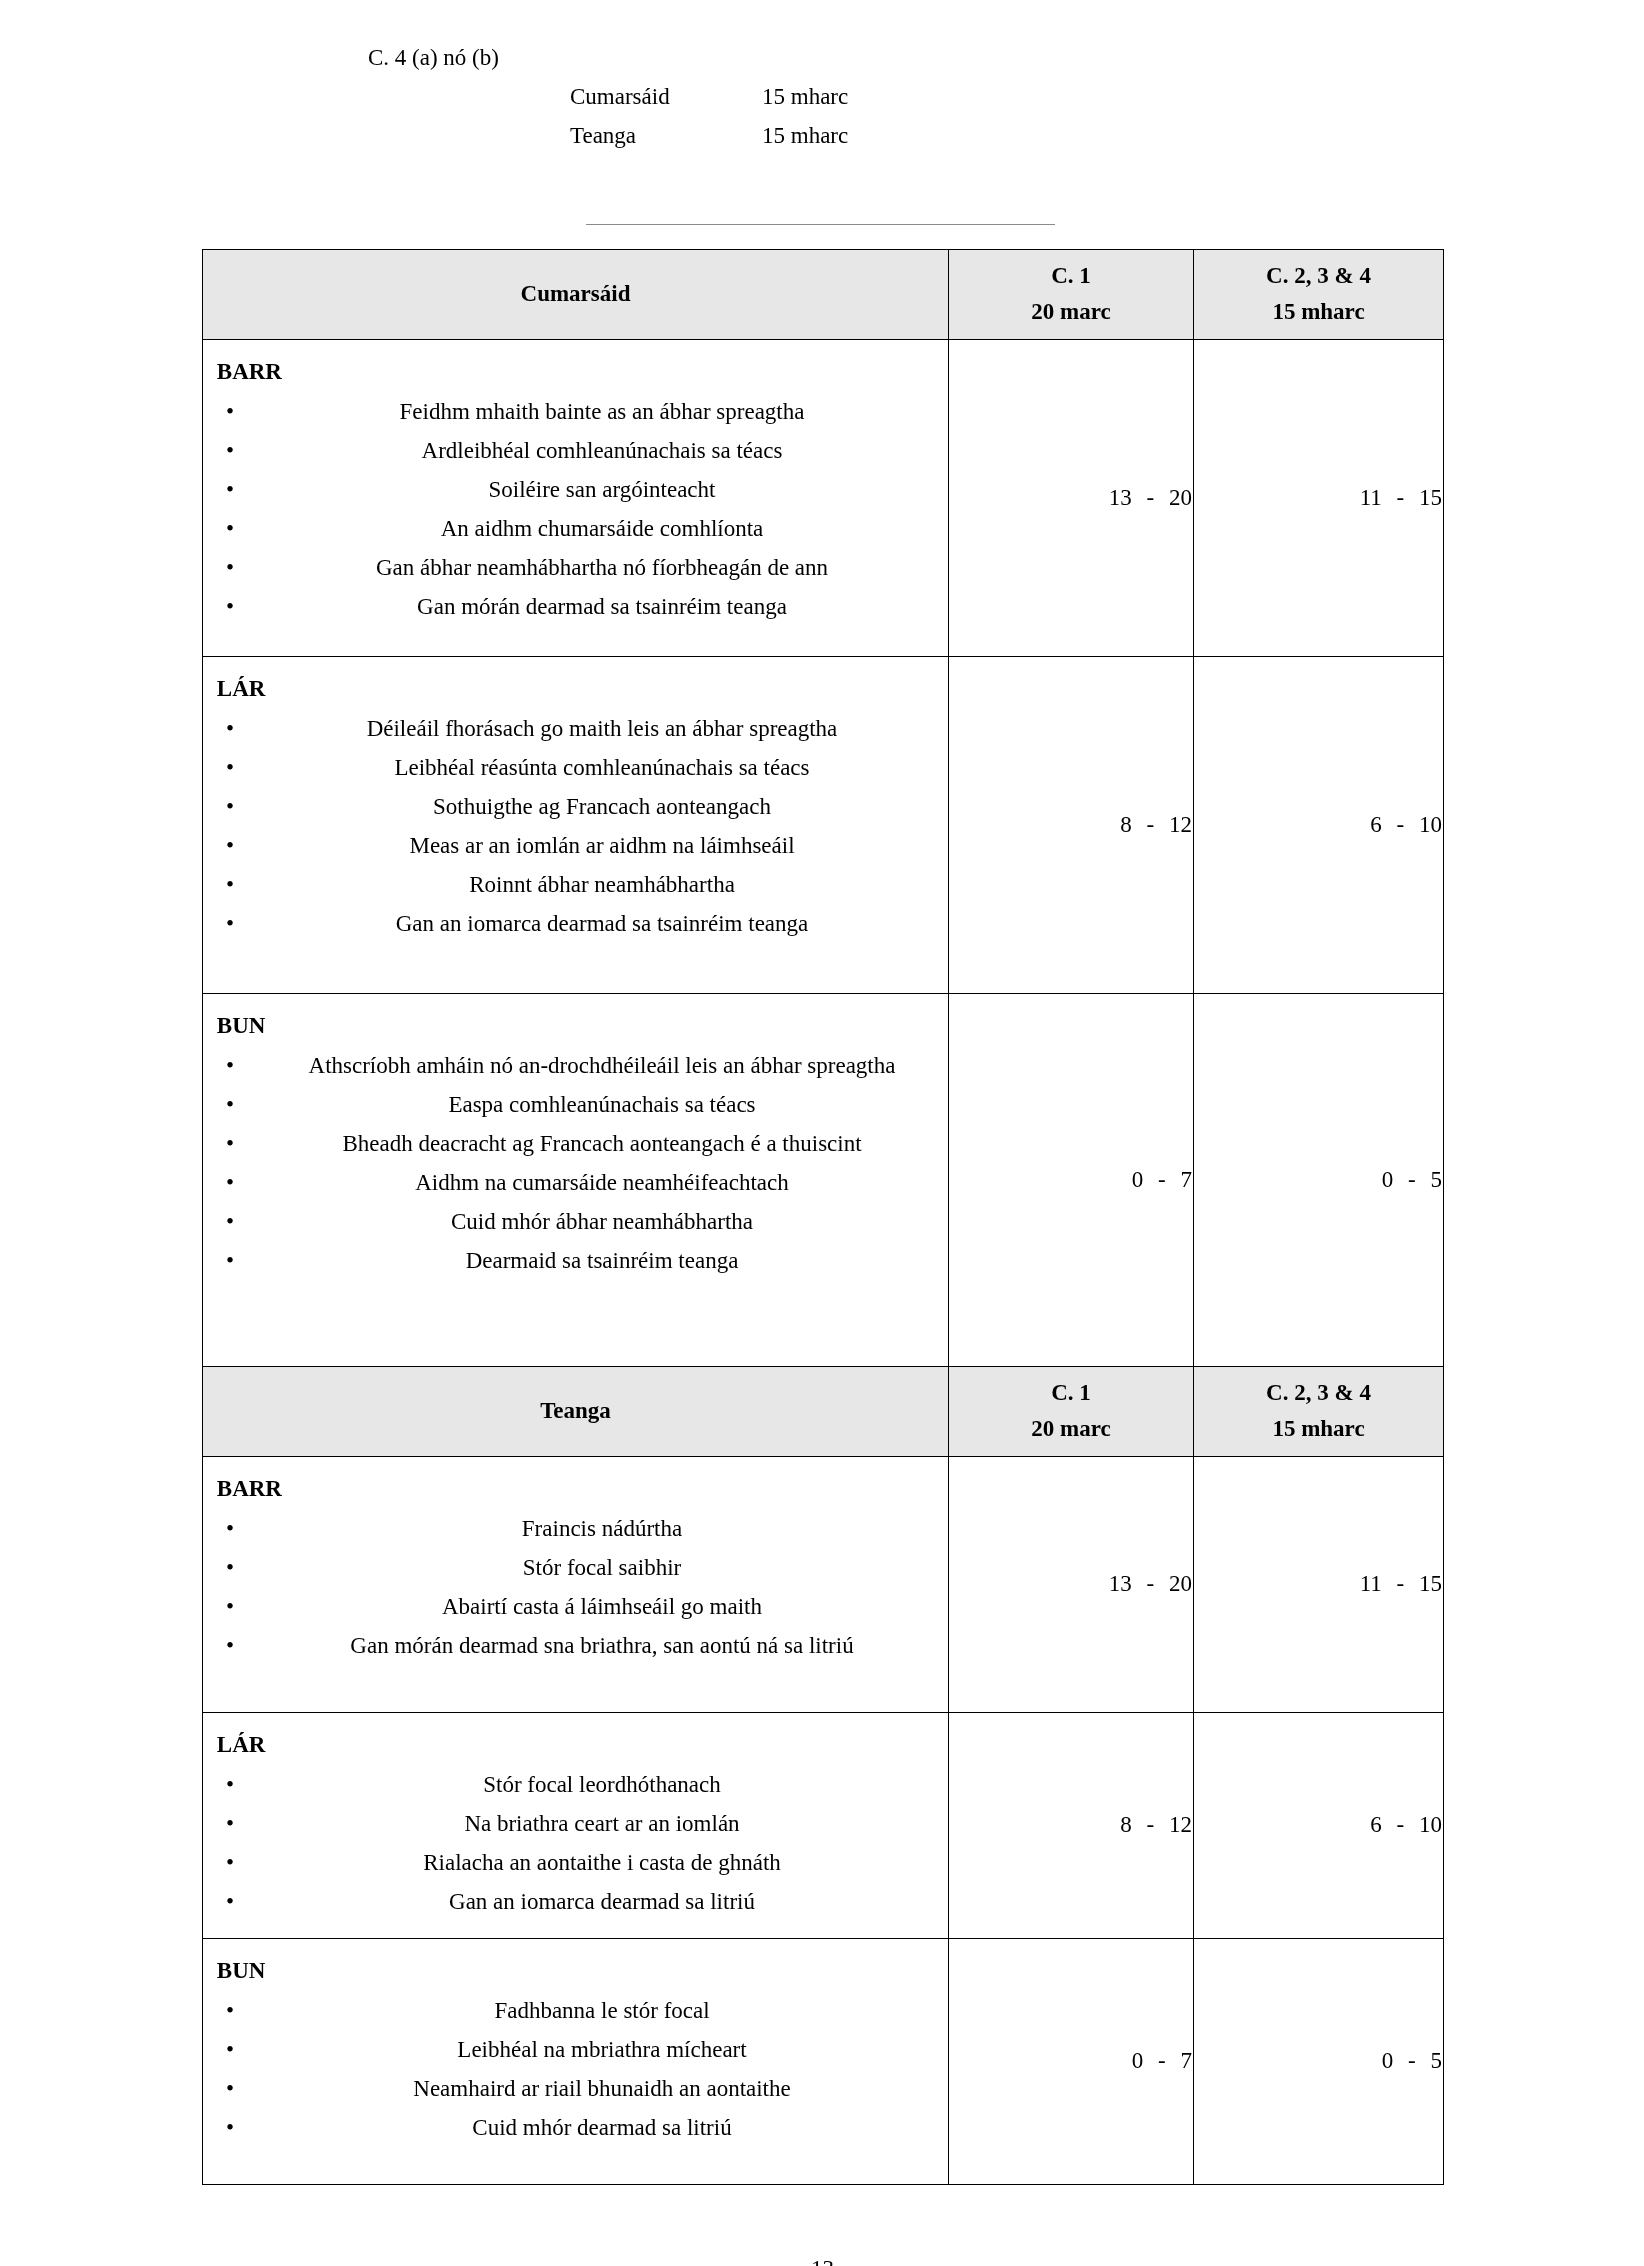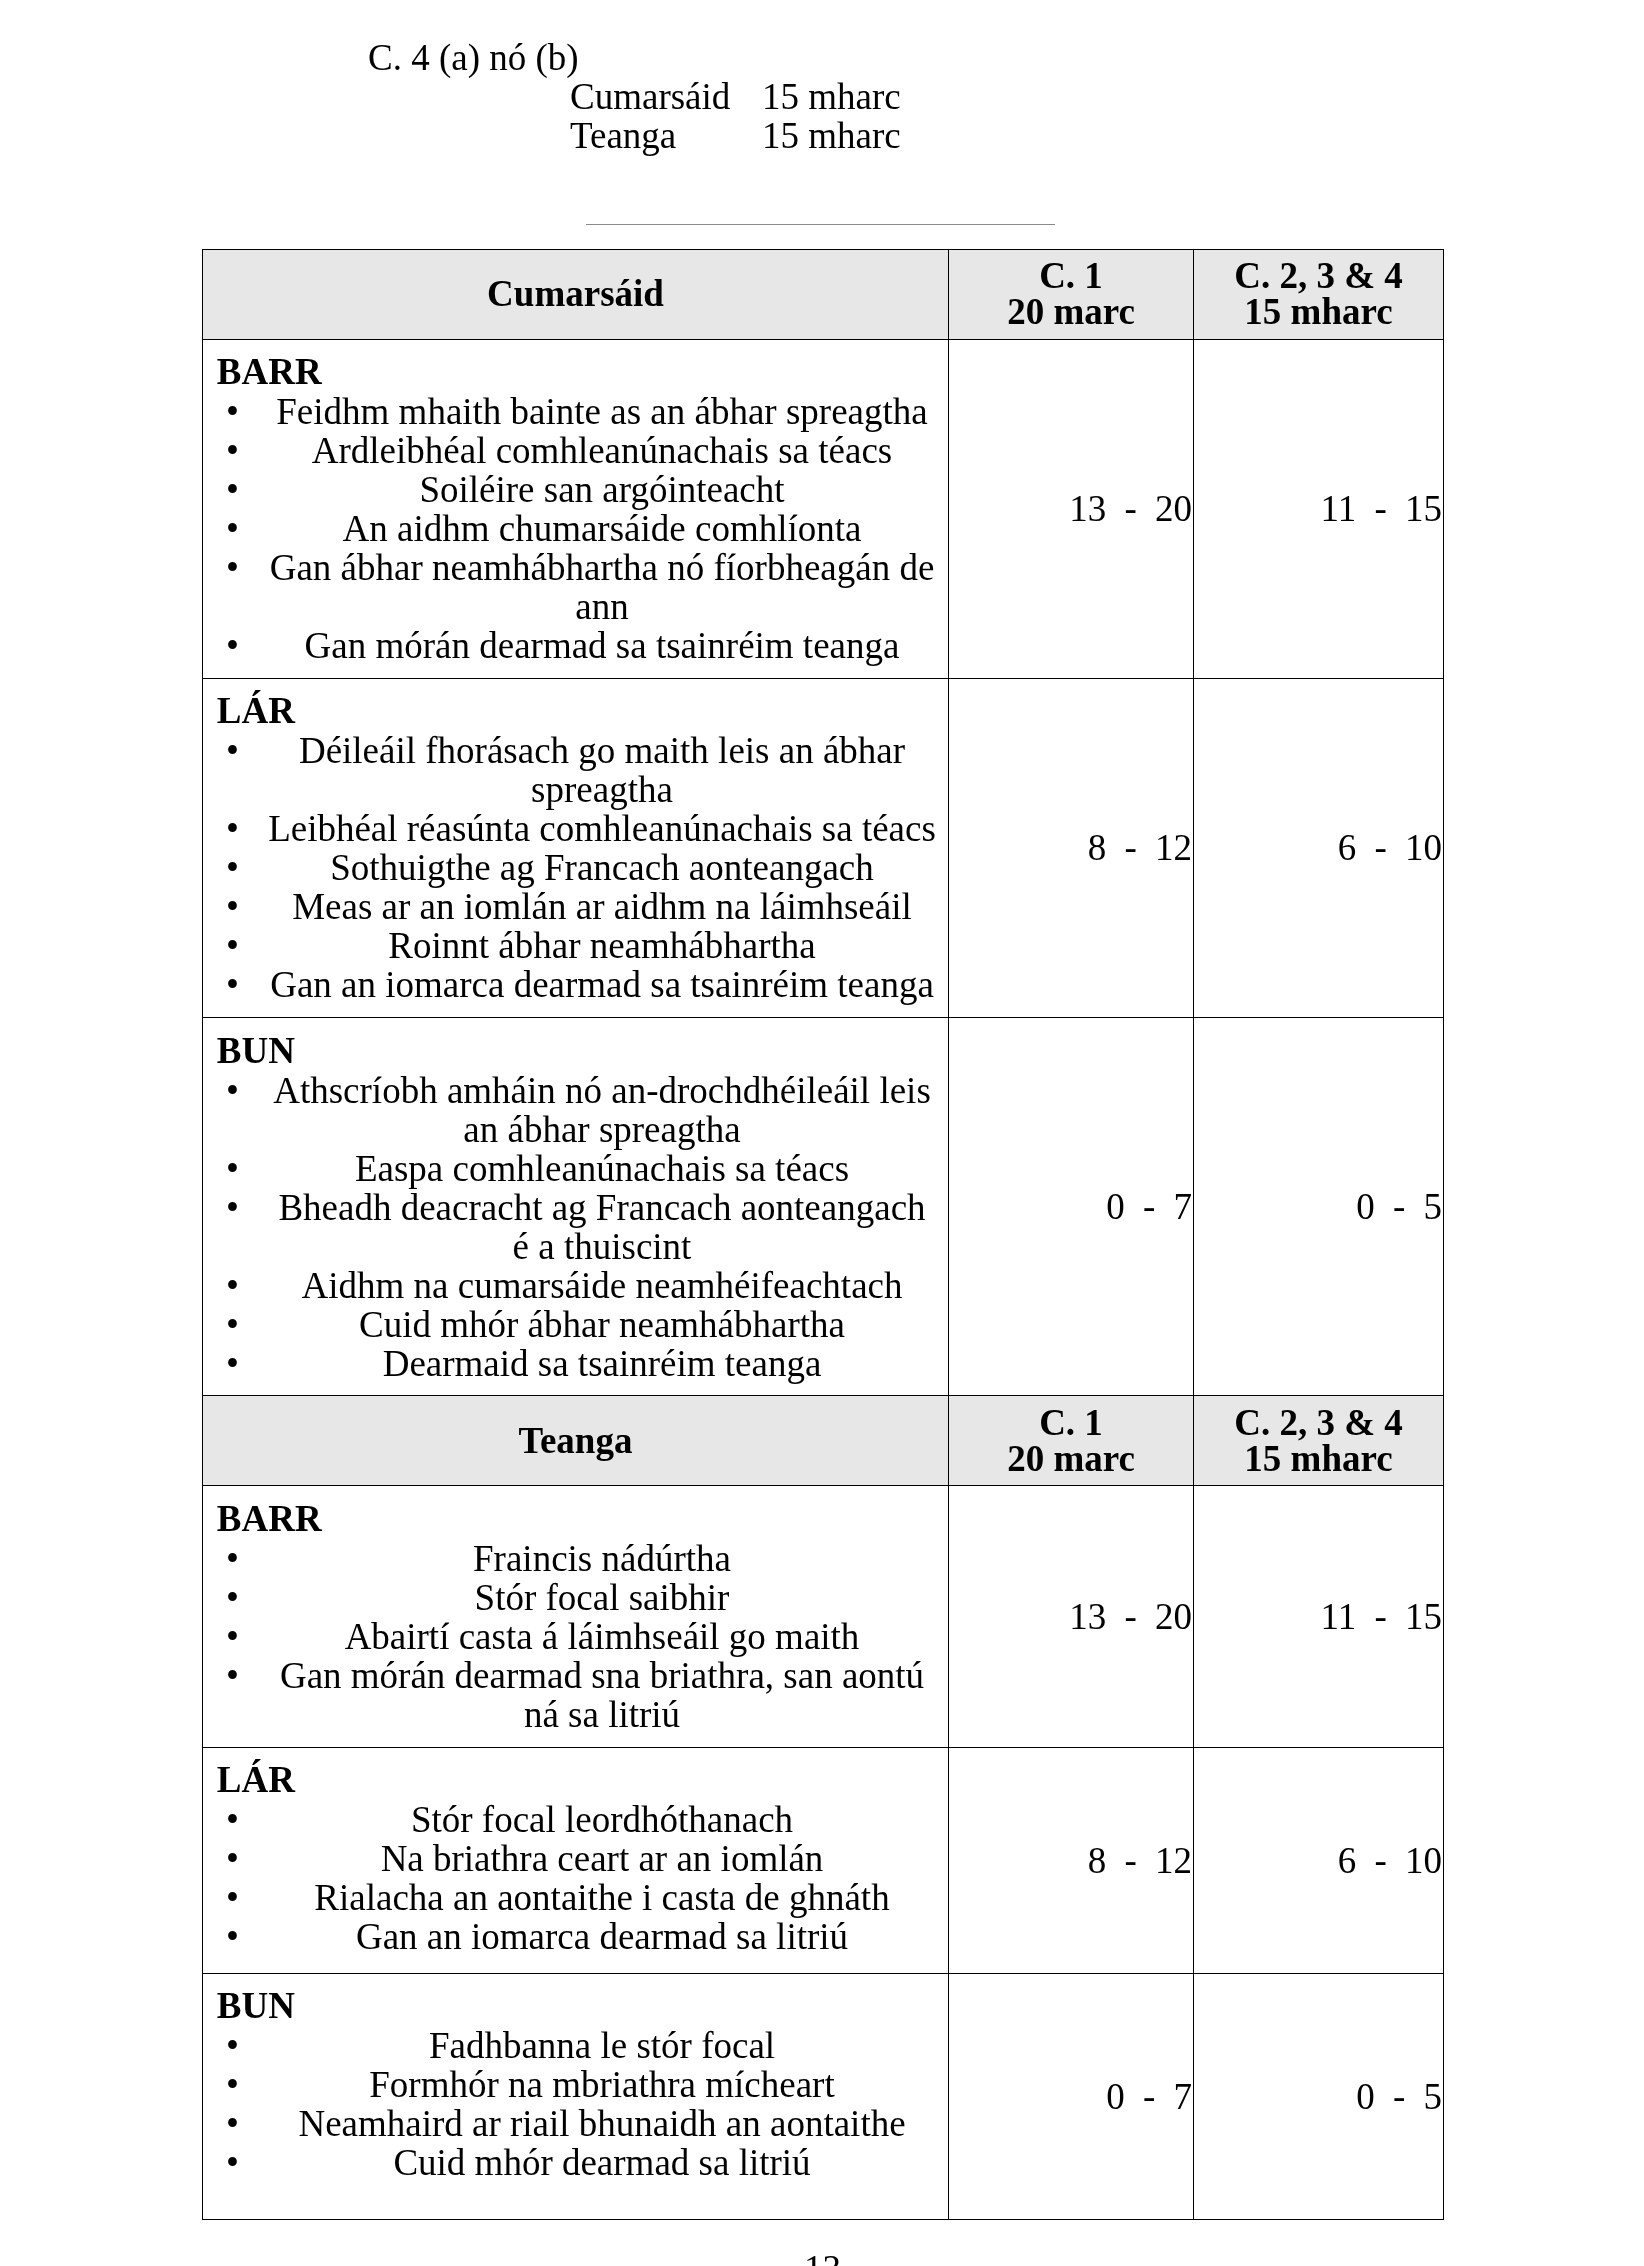--- a/index.html
+++ b/index.html
@@ -3,21 +3,21 @@
 <meta charset="utf-8">
 <style>
   html,body{margin:0;padding:0;background:#808080;}
   .page{
     position:relative;
     width:1645px;height:2266px;
     margin:0 auto;
     background:#ffffff;
     overflow:hidden;
     font-family:"Liberation Serif","DejaVu Serif",serif;
-    font-size:37px;color:#000;
+    font-size:23px;color:#000;
     box-sizing:border-box;
   }
   .q-ref{margin:38px 0 0 368px;line-height:39px;}
   .alloc-block{margin-left:570px;}
   .alloc-row{display:flex;line-height:39px;}
   .alloc-label{width:192px;}
   .total-line{margin-left:1162px;line-height:39px;}
   .sep-line{margin:69px 0 0 586px;width:469px;border-top:1.8px solid #8a8a8a;height:0;}
 
   table.scheme{
@@ -200,21 +200,21 @@
         </td>
         <td class="score">8 - 12</td>
         <td class="score">6 - 10</td>
       </tr>
 
       <tr class="r-b3">
         <td class="desc">
           <div class="band">BUN</div>
           <ul>
             <li>Fadhbanna le stór focal</li>
-            <li>Formhór na mbriathra mícheart</li>
+            <li>Leibhéal na mbriathra mícheart</li>
             <li>Neamhaird ar riail bhunaidh an aontaithe</li>
             <li>Cuid mhór dearmad sa litriú</li>
           </ul>
         </td>
         <td class="score">0 - 7</td>
         <td class="score">0 - 5</td>
       </tr>
 
     </tbody>
   </table>

